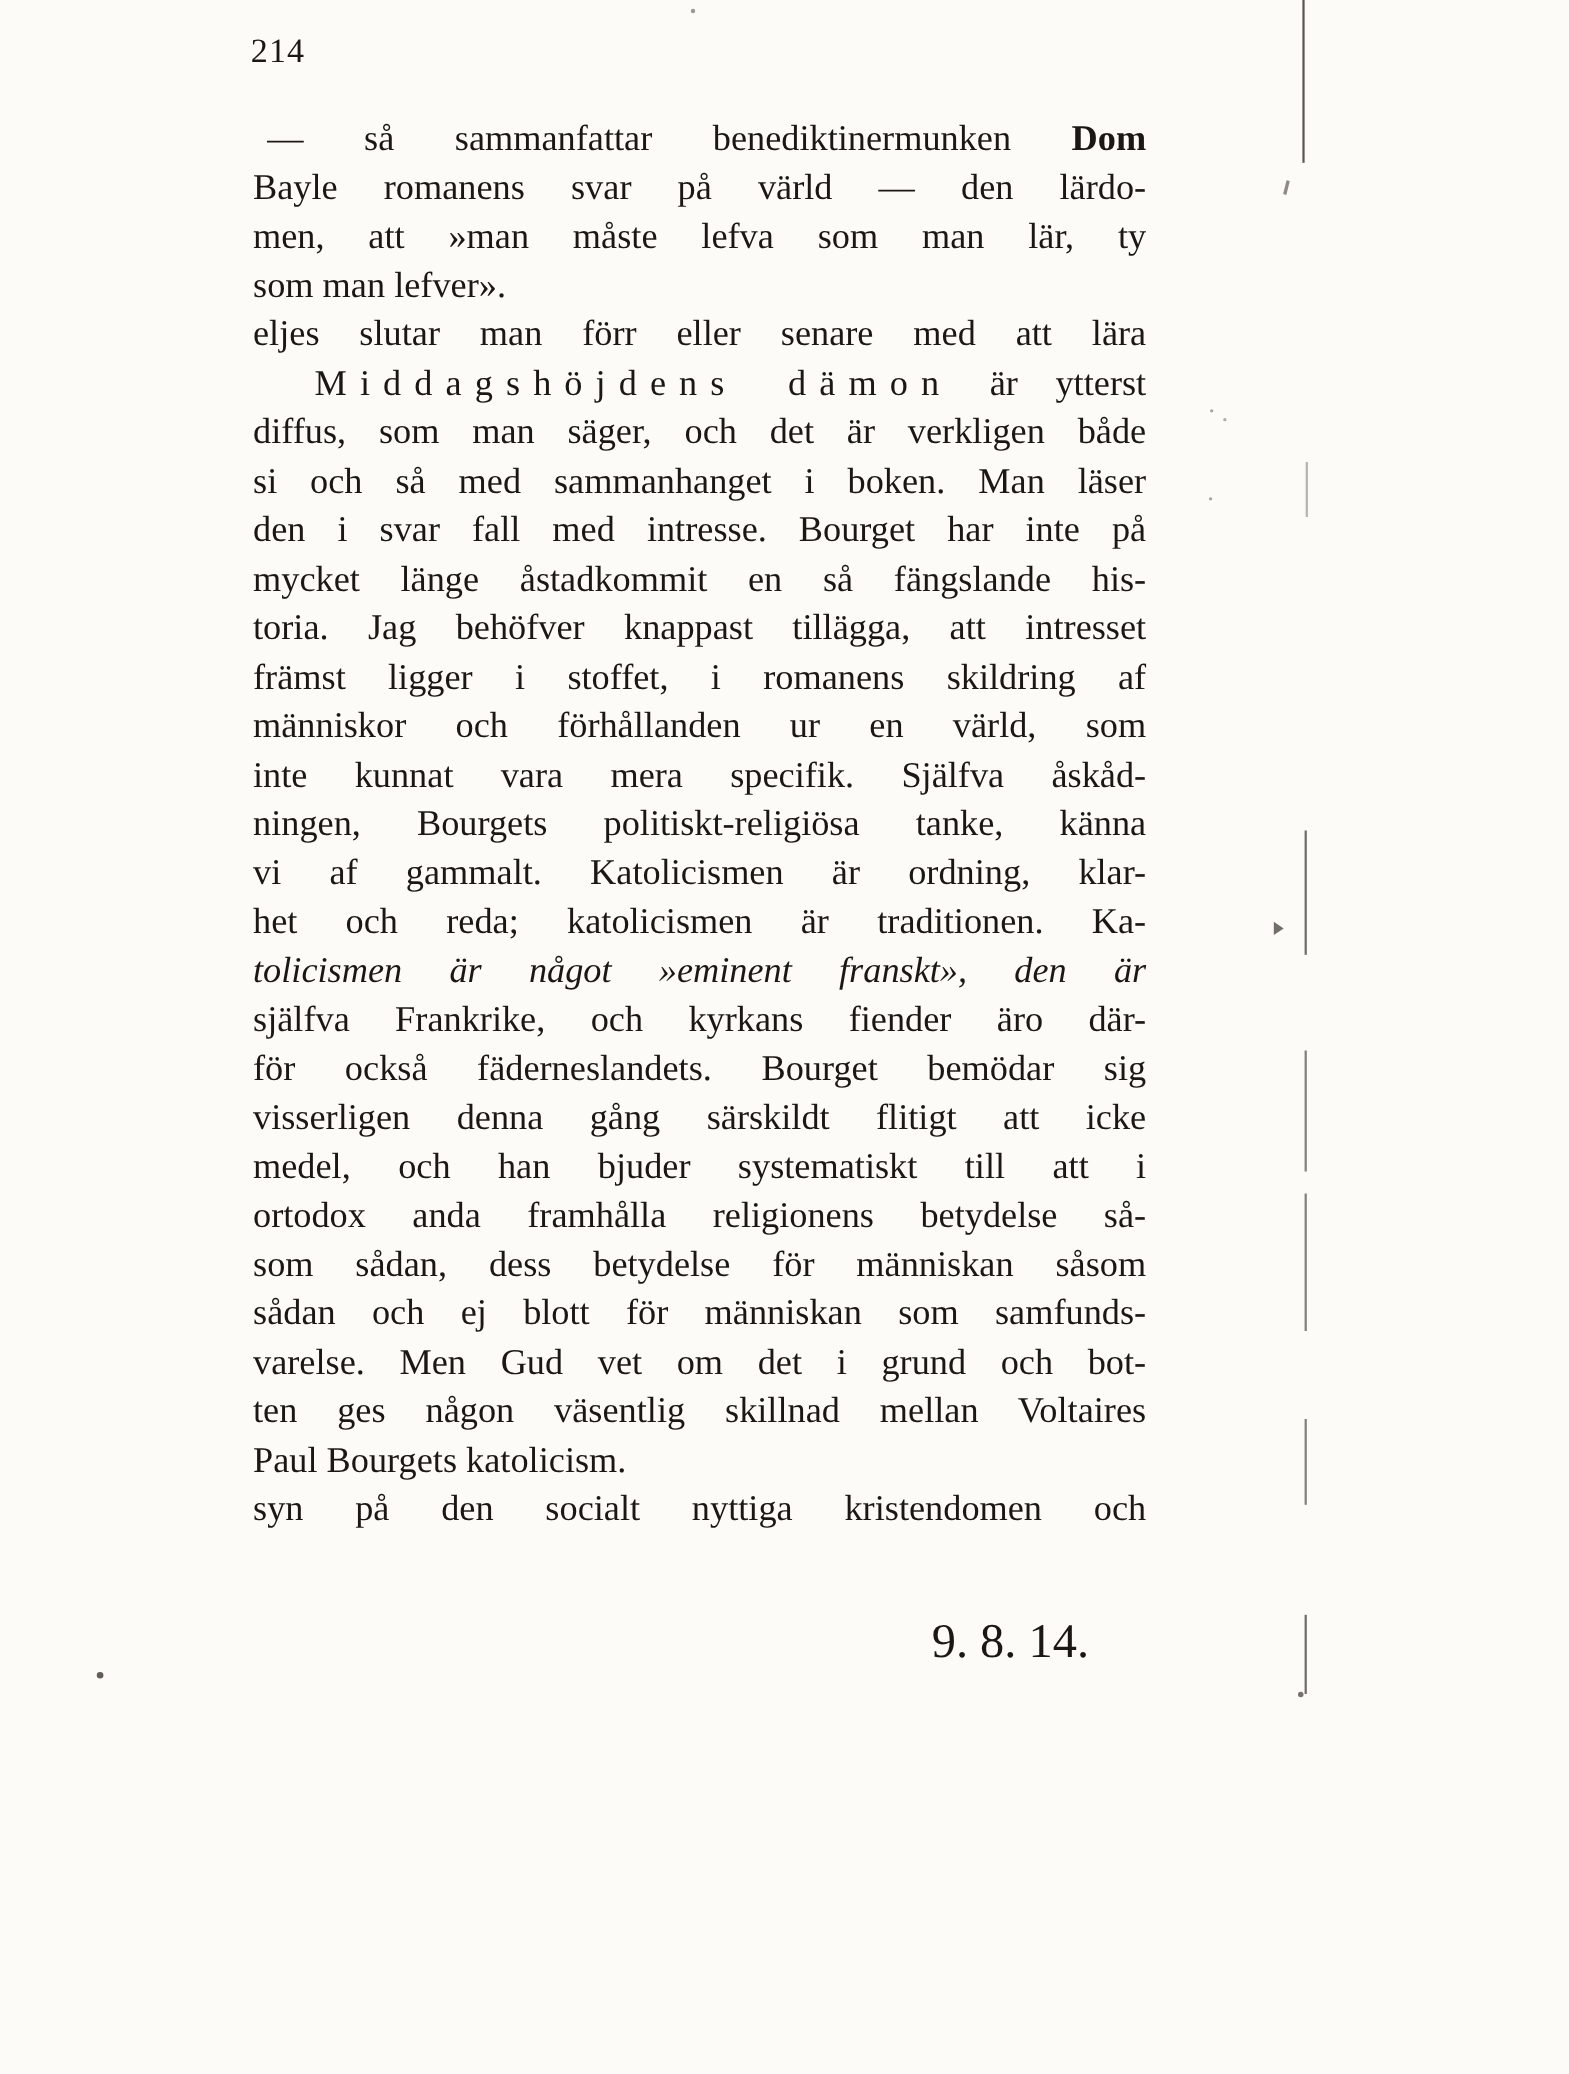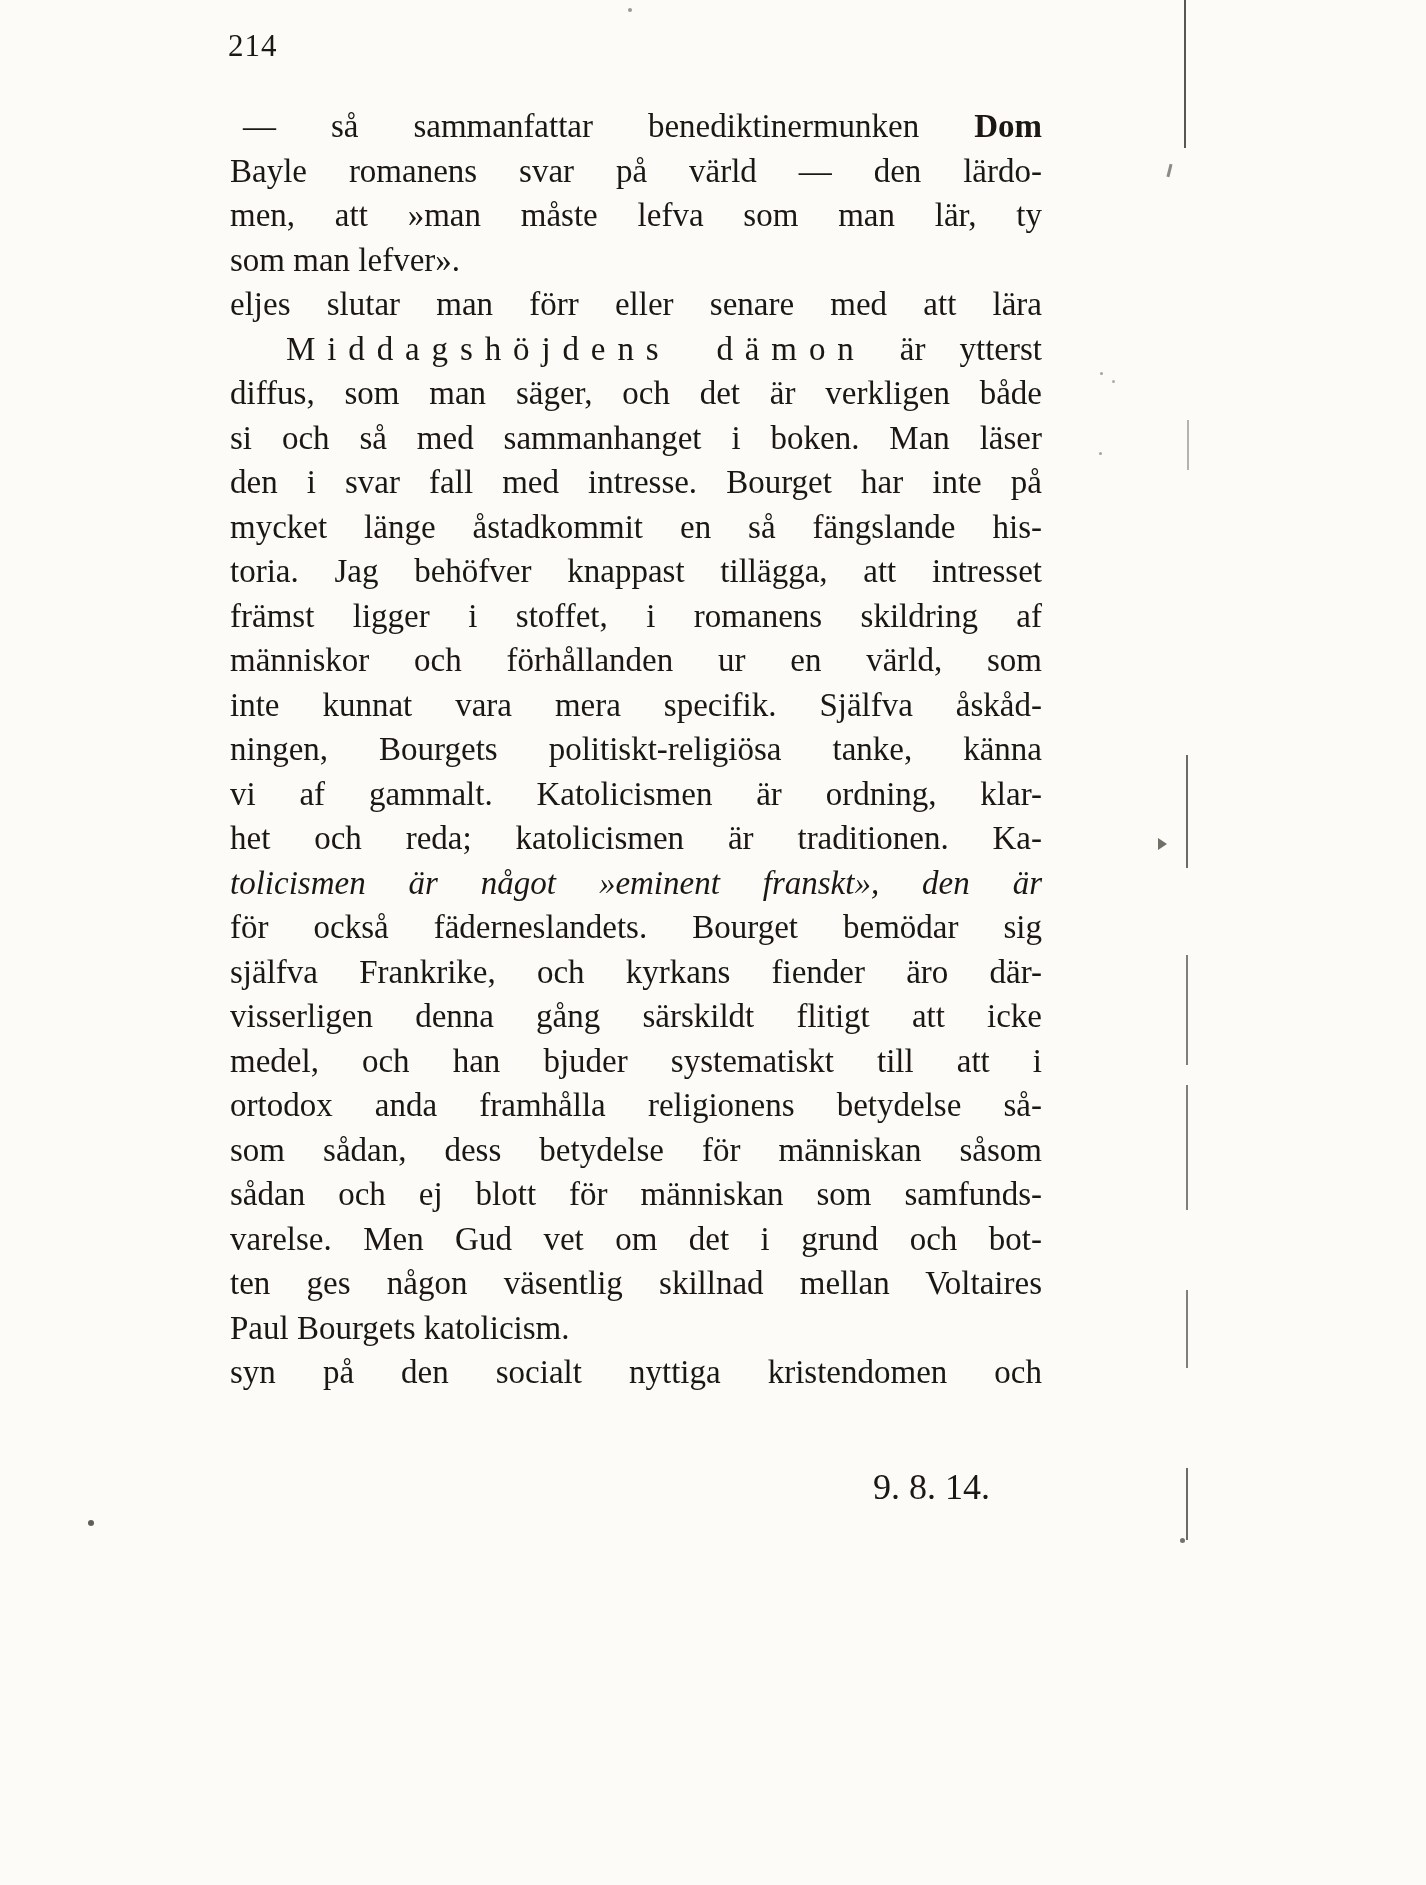--- a/index.html
+++ b/index.html
@@ -42,21 +42,21 @@
   .text-block span.italic { font-style: italic; }
   .text-block span.spaced { letter-spacing: 0.36em; }
   .date-line {
     position: absolute;
     left: 230px;
     top: 1466px;
     width: 812px;
     text-align: right;
     padding-right: 52px;
     box-sizing: border-box;
-    font-size: 36px;
+    font-size: 44px;
   }
   
   .vline {
     position: absolute;
     width: 2px;
     background: #2f2d2a;
   }
   .speck {
     position: absolute;
     border-radius: 50%;
@@ -96,22 +96,22 @@
     <div class="line"><span>den i svar fall med intresse. Bourget har inte på</span></div>
     <div class="line"><span>mycket länge åstadkommit en så fängslande his-</span></div>
     <div class="line"><span>toria. Jag behöfver knappast tillägga, att intresset</span></div>
     <div class="line"><span>främst ligger i stoffet, i romanens skildring af</span></div>
     <div class="line"><span>människor och förhållanden ur en värld, som</span></div>
     <div class="line"><span>inte kunnat vara mera specifik. Själfva åskåd-</span></div>
     <div class="line"><span>ningen, Bourgets politiskt-religiösa tanke, känna</span></div>
     <div class="line"><span>vi af gammalt. Katolicismen är ordning, klar-</span></div>
     <div class="line"><span>het och reda; katolicismen är traditionen. Ka-</span></div>
     <div class="line"><span class="italic">tolicismen är något »eminent franskt», den är</span></div>
+    <div class="line"><span>själfva Frankrike, och kyrkans fiender äro där-</span></div>
     <div class="line"><span>för också fäderneslandets. Bourget bemödar sig</span></div>
-    <div class="line"><span>själfva Frankrike, och kyrkans fiender äro där-</span></div>
     <div class="line"><span>visserligen denna gång särskildt flitigt att icke</span></div>
     <div class="line"><span>medel, och han bjuder systematiskt till att i</span></div>
     <div class="line"><span>ortodox anda framhålla religionens betydelse så-</span></div>
     <div class="line"><span>som sådan, dess betydelse för människan såsom</span></div>
     <div class="line"><span>sådan och ej blott för människan som samfunds-</span></div>
     <div class="line"><span>varelse. Men Gud vet om det i grund och bot-</span></div>
     <div class="line"><span>ten ges någon väsentlig skillnad mellan Voltaires</span></div>
     <div class="line last"><span>Paul Bourgets katolicism.</span></div>
     <div class="line"><span>syn på den socialt nyttiga kristendomen och</span></div>
   </div>

